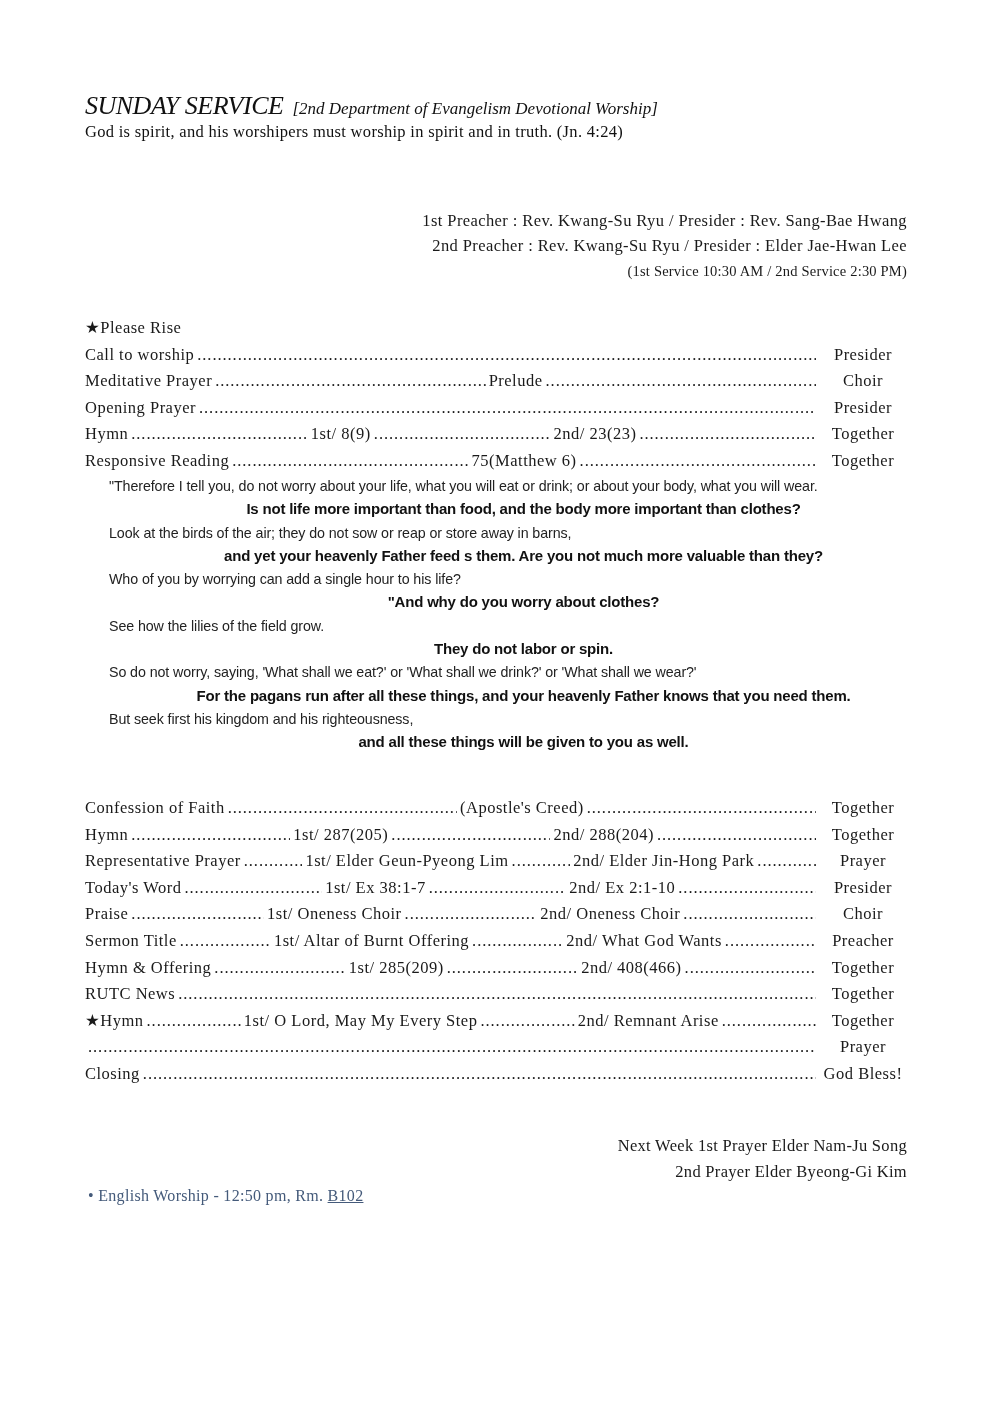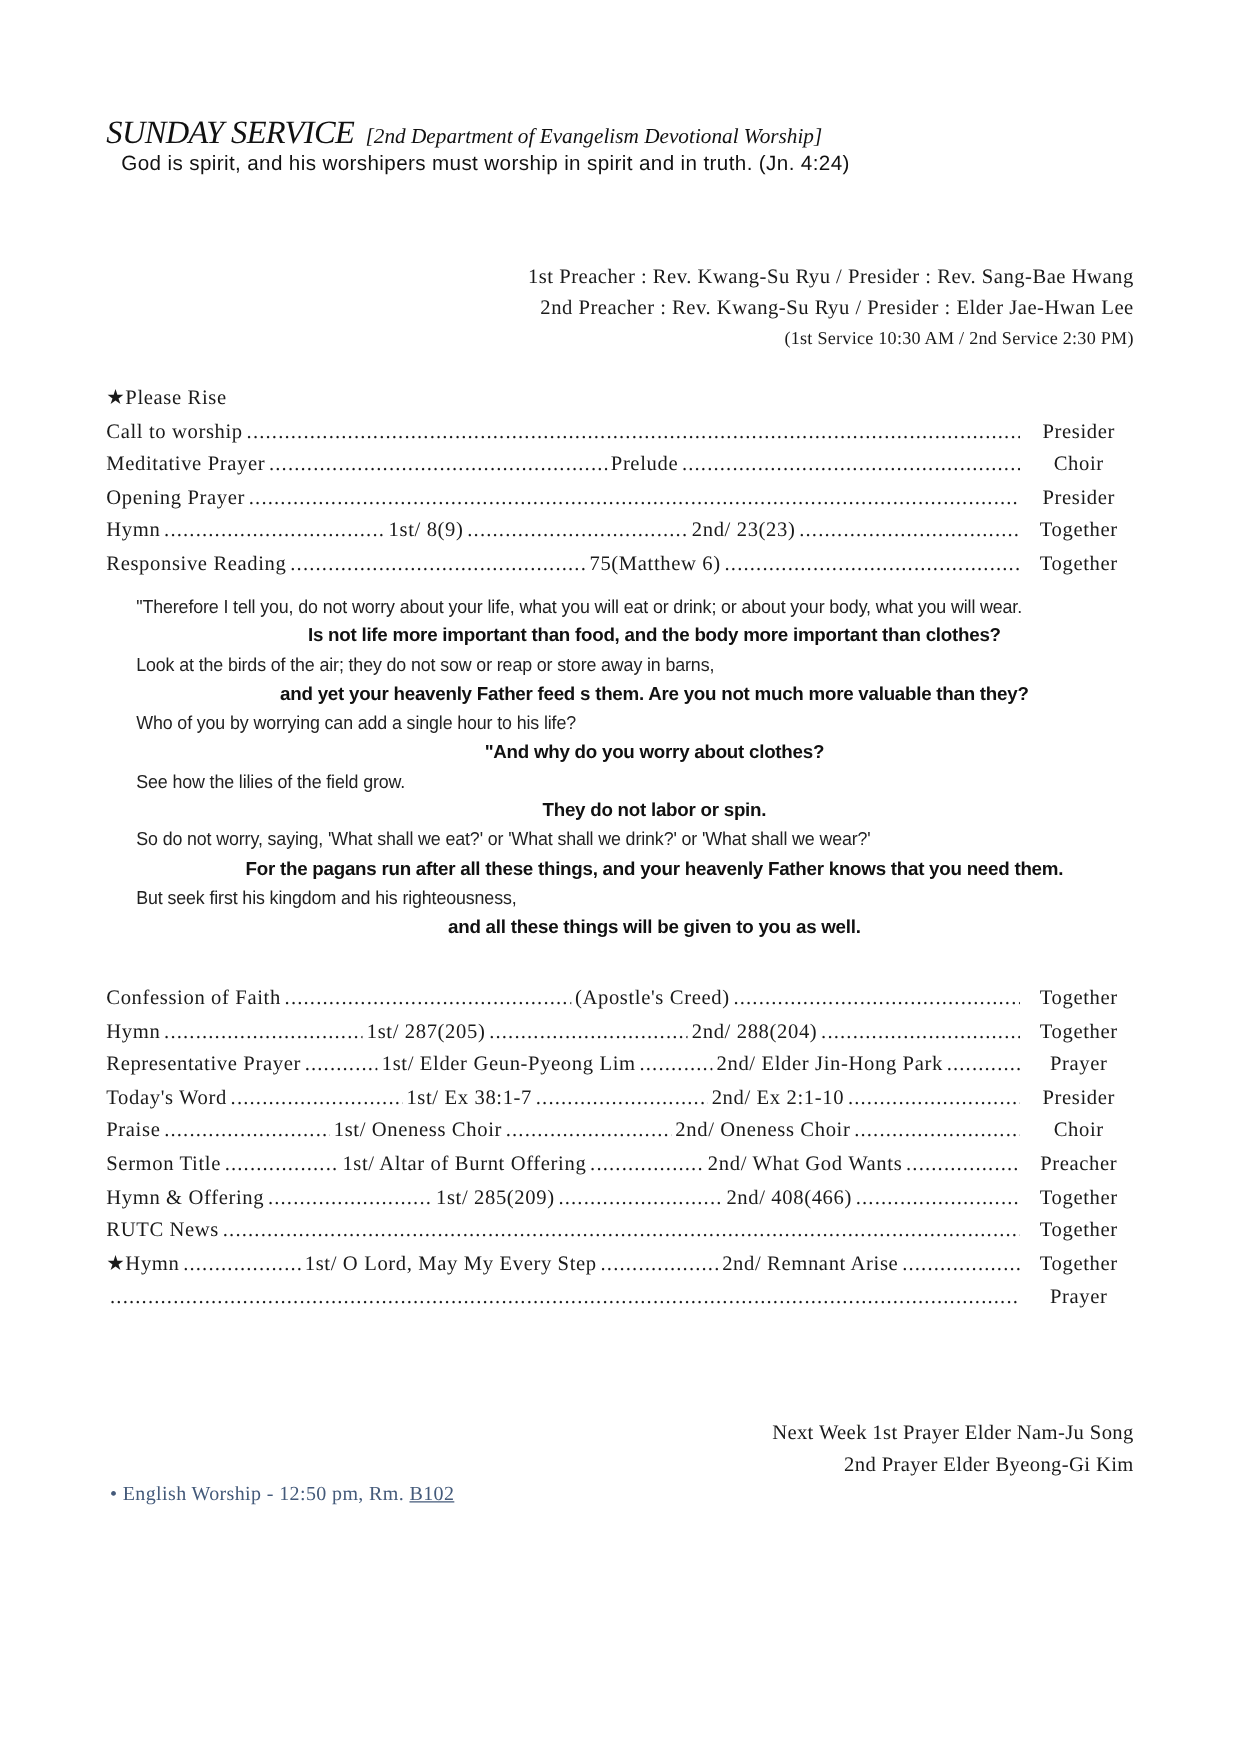--- a/index.html
+++ b/index.html
@@ -3,28 +3,28 @@
 <meta charset="utf-8">
 <style>
   html, body { margin: 0; padding: 0; background: #ffffff; }
   body { width: 992px; height: 1403px; position: relative; overflow: hidden;
          font-family: "DejaVu Serif", "Liberation Serif", serif; color: #1a1a1a; }
   .page { position: absolute; left: 0; top: 0; width: 992px; height: 1403px; }
 
   .title-line { position: absolute; left: 85px; top: 91px; white-space: nowrap; font-style: italic; }
   .title-main { font-family: "Liberation Serif", serif; font-size: 26px; letter-spacing: -0.5px; color: #111; }
   .title-sub { font-family: "Liberation Serif", serif; font-size: 17px; color: #111; margin-left: 4px; }
-  .verse-line { position: absolute; left: 85px; top: 122px; font-family: Liberation Sans, sans-serif;
-                font-size: 16.5px; letter-spacing: 0.3px; white-space: nowrap; color: #111; margin-left: 12px; }
+  .verse-line { position: absolute; left: 85px; top: 122px; font-family: Liberation Serif, serif;
+                font-size: 16.5px; letter-spacing: 0.3px; white-space: nowrap; color: #111; }
 
   .preachers { position: absolute; right: 85px; top: 208px; text-align: right; font-family: "Liberation Serif", serif; }
   .preachers .pl { font-size: 16.5px; line-height: 25px; letter-spacing: 0.4px; white-space: nowrap; }
   .preachers .times { font-size: 14.5px; line-height: 26px; letter-spacing: 0.2px; white-space: nowrap; }
 
-  .order { position: absolute; left: 85px; width: 822px; font-family: "Liberation Serif", serif; font-size: 16.5px; }
+  .order { position: absolute; left: 85px; width: 822px; font-family: "Liberation Serif", serif; font-size: 16.5px; margin-top: 10px; }
   .order .row { display: flex; align-items: baseline; height: 26.6px; line-height: 26.6px; white-space: nowrap; letter-spacing: 0.5px; }
   .order .cell { flex: 0 0 auto; }
   .order .dots { flex: 1 1 auto; overflow: hidden; min-width: 6px; margin: 0 3px; letter-spacing: 0; }
   .order .dots::before { content: ". . . . . . . . . . . . . . . . . . . . . . . . . . . . . . . . . . . . . . . . . . . . . . . . . . . . . . . . . . . . . . . . . . . . . . . . . . . . . . . . . . . . . . . . . . . . . . . . . . . . . . . . . . . . . . . . . . . . . . . . . . . . . . . . . . . . . . . . . . . . . . . . . . . . . . . . . . ."; letter-spacing: -1.6px; }
   .order .who { width: 88px; text-align: center; flex: 0 0 88px; }
   .order .c1 { flex: 0 0 auto; }
 
   .reading { position: absolute; left: 109px; top: 474px; width: 790px; font-family: "Liberation Sans", sans-serif;
              font-size: 15px; color: #222; }
   .reading .rl { line-height: 23.3px; white-space: nowrap; letter-spacing: -0.1px; }
@@ -182,20 +182,25 @@
         <span class="cell c1">1st/ O Lord, May My Every Step</span>
         <span class="dots"></span>
         <span class="cell">2nd/ Remnant Arise</span>
         <span class="dots"></span>
         <span class="cell who">Together</span>
       </div>
       <div class="row">
         <span class="dots"></span>
         <span class="cell who">Prayer</span>
       </div>
+      <div class="row">
+        <span class="cell">Closing</span>
+        <span class="dots"></span>
+        <span class="cell who">God Bless!</span>
+      </div>
     </div>
 
   <div class="nextweek">
     <div>Next Week 1st Prayer Elder Nam-Ju Song</div>
     <div>2nd Prayer Elder Byeong-Gi Kim</div>
   </div>
 
   <div class="english">
     <span>•</span>
     <span>English Worship  -  12:50 pm, Rm. </span><span class="room">B102</span>

